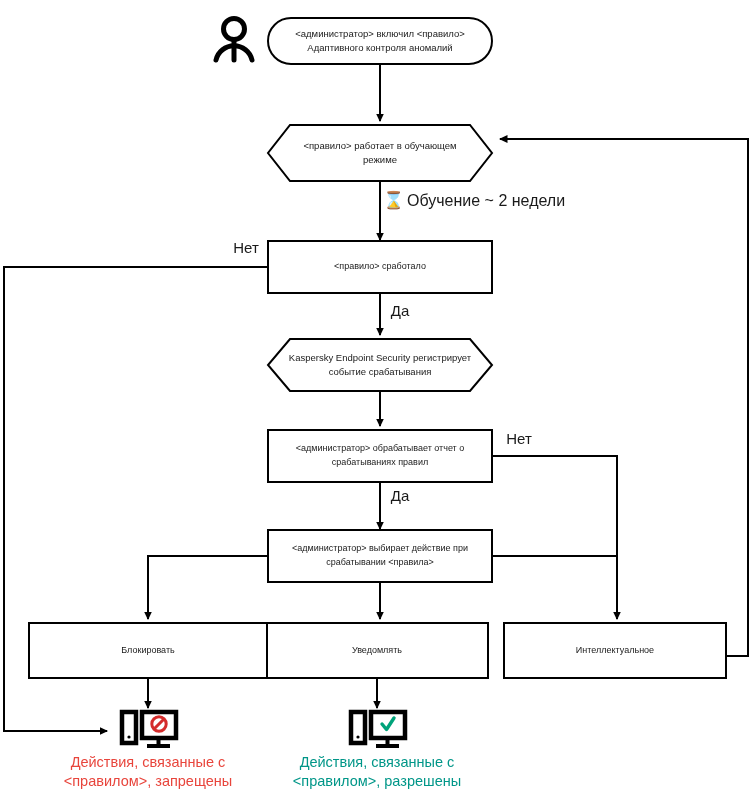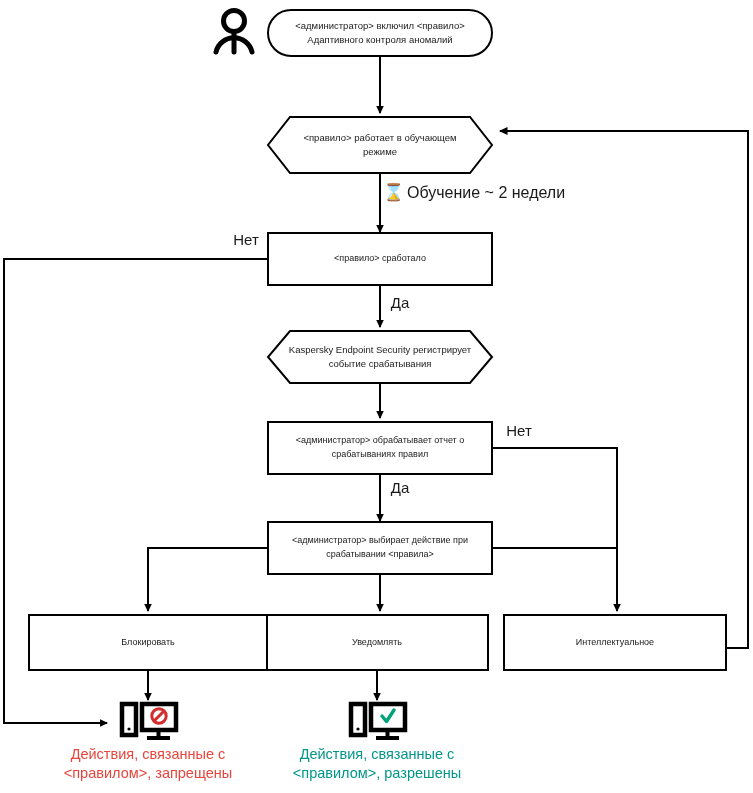--- a/index.html
+++ b/index.html
@@ -10,20 +10,21 @@
   body {
     width: 753px;
     height: 793px;
     font-family: "Liberation Sans", sans-serif;
     overflow: hidden;
   }
   #diagram-root {
     position: relative;
     width: 753px;
     height: 595px;
+    margin-top: 8px;
   }
   svg#flowchart {
     display: block;
     width: 753px;
     height: 793px;
   }
   .node-shape {
     fill: #ffffff;
     stroke: #000000;
     stroke-width: 2;

